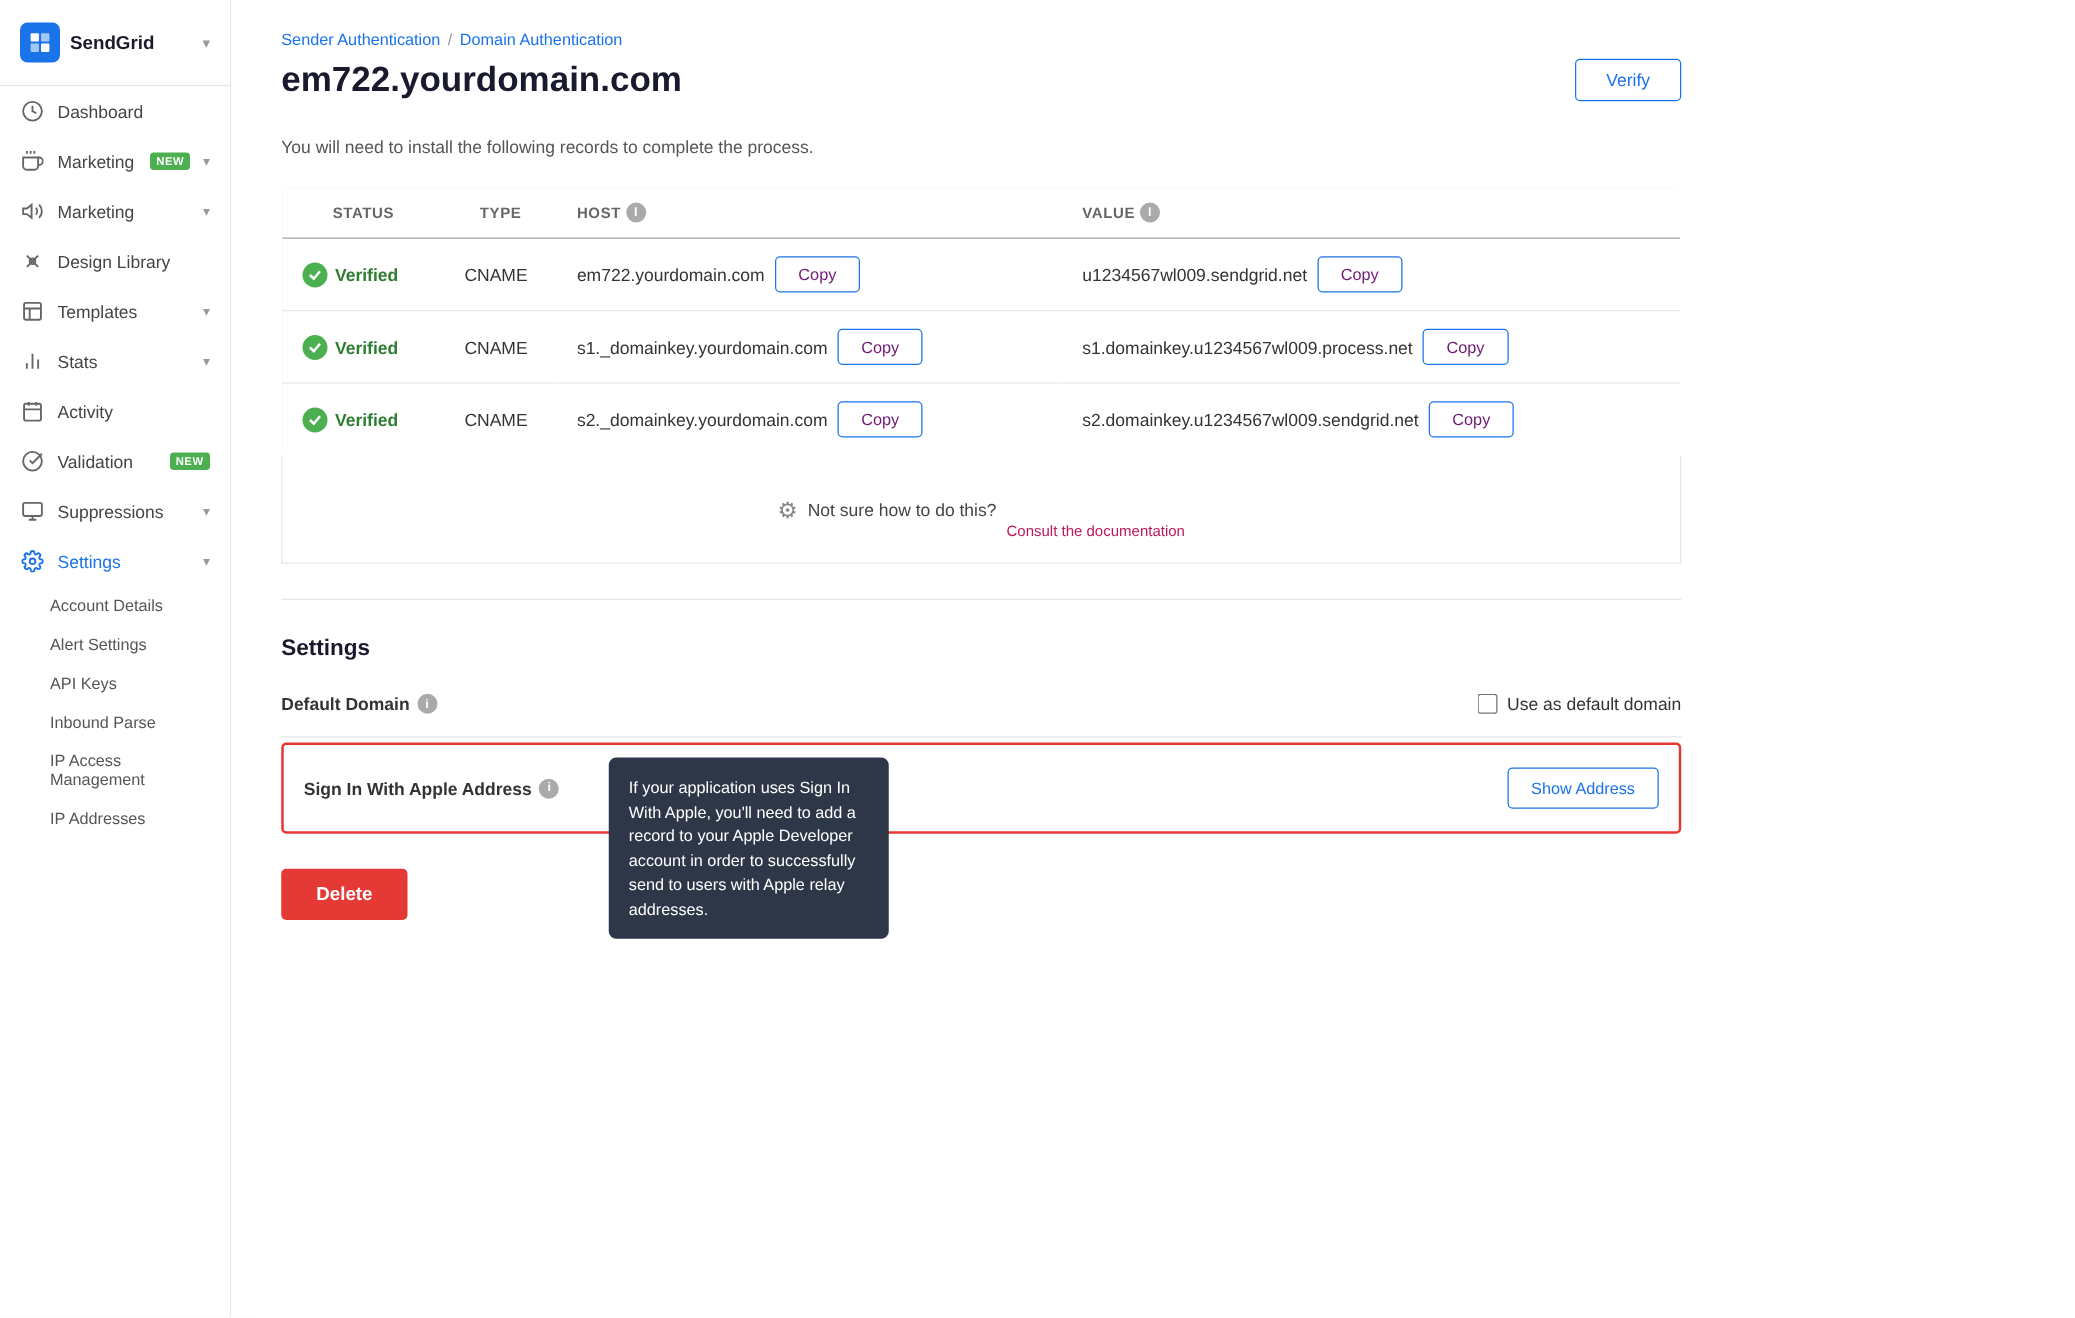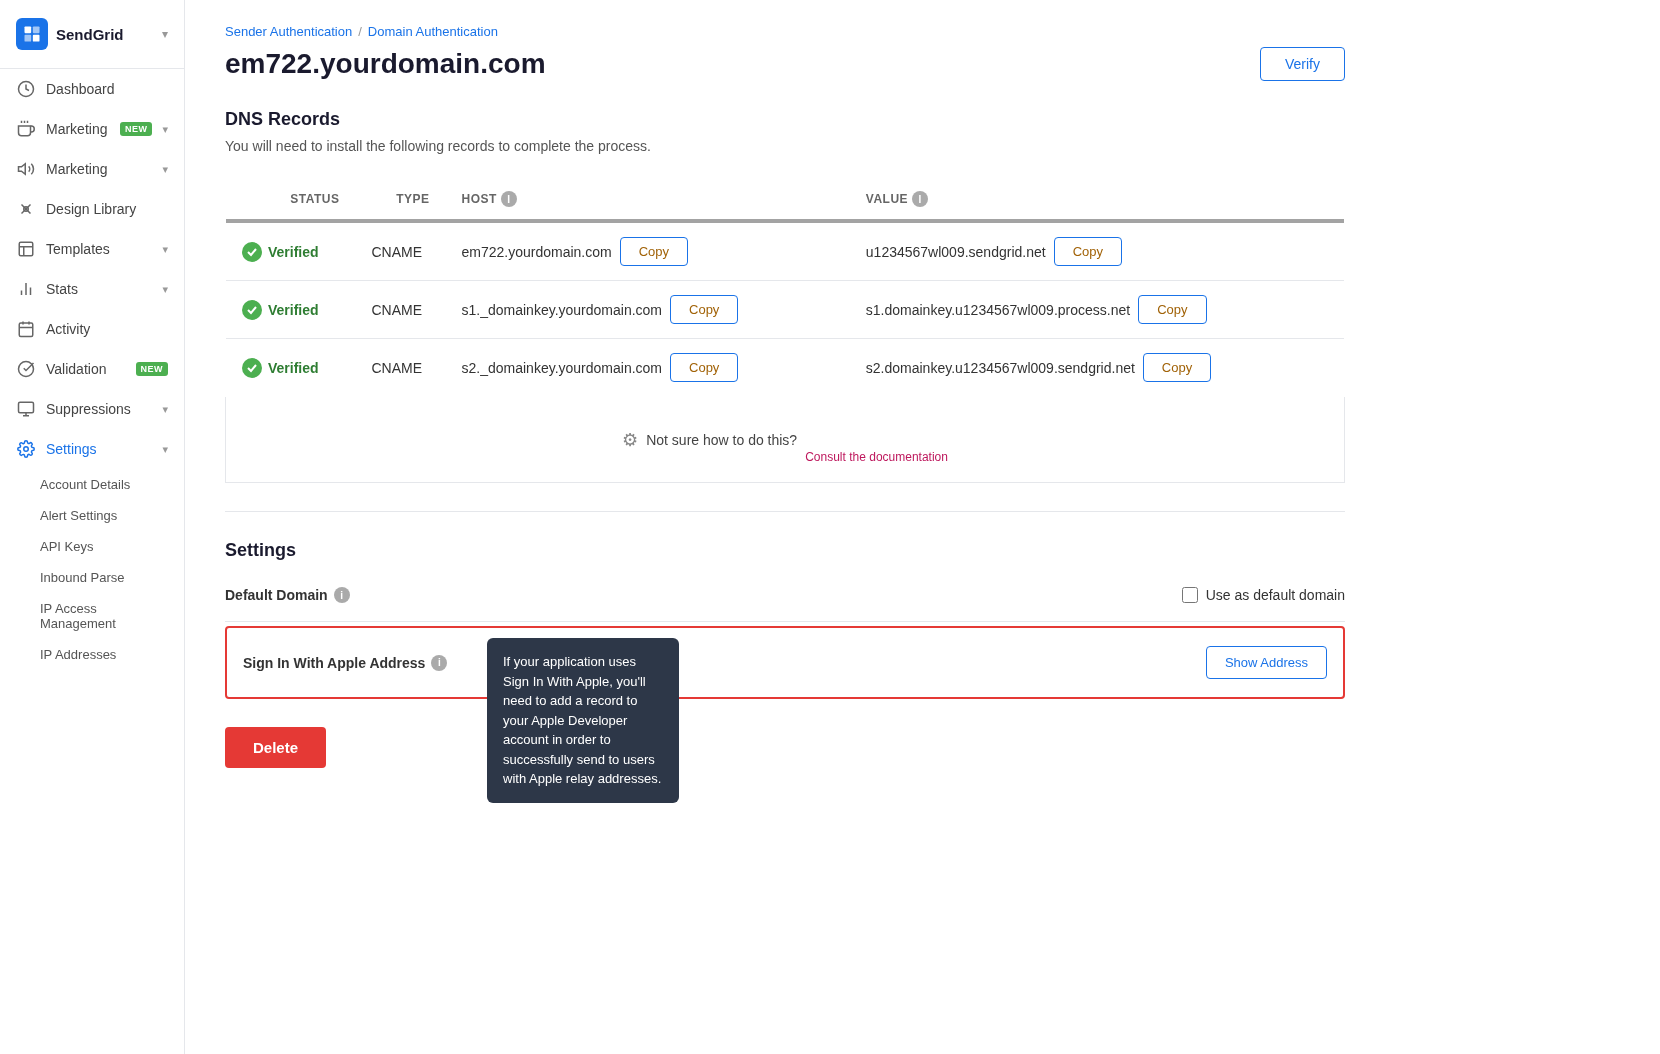--- a/index.html
+++ b/index.html
@@ -131,29 +131,29 @@
 
     
     .dns-table {
       width: 100%;
       border-collapse: collapse;
       border: 1px solid #e5e7eb;
       border-radius: 4px;
       overflow: hidden;
     }
     .dns-table th {
-      text-align: right;
+      text-align: center;
       font-size: 12px;
       font-weight: 600;
       color: #666;
       letter-spacing: 0.5px;
       text-transform: uppercase;
       padding: 12px 16px;
       background: #fff;
-      border-bottom: 4px solid #a3a3a3;
+      border-bottom: 1px solid #a3a3a3;
     }
     .dns-table td {
       padding: 14px 16px;
       font-size: 14px;
       color: #333;
       border-bottom: 1px solid #e5e7eb;
       vertical-align: middle;
     }
     .dns-table tr:last-child td { border-bottom: none; }
     .status-verified {
@@ -168,21 +168,21 @@
       width: 20px;
       height: 20px;
       background: #4caf50;
       border-radius: 50%;
       display: flex; align-items: center; justify-content: center;
       flex-shrink: 0;
     }
     .check-circle svg { width: 12px; height: 12px; }
     .copy-btn {
       border: 1px solid #1a73e8;
-      color: #a16207;
+      color: #701a75;
       background: #fff;
       padding: 6px 18px;
       border-radius: 4px;
       font-size: 13px;
       cursor: pointer;
       font-weight: 500;
       white-space: nowrap;
     }
     .host-cell { display: flex; align-items: center; gap: 8px; }
     .value-cell { display: flex; align-items: center; gap: 8px; }
@@ -267,21 +267,21 @@
       white-space: nowrap;
     }
 
     
     .tooltip-box {
       background: #2d3748;
       color: #fff;
       font-size: 13px;
       padding: 14px 16px;
       border-radius: 6px;
-      width: 192px;
+      width: 224px;
       line-height: 1.5;
       position: absolute;
       left: 260px;
       top: 10px;
       z-index: 10;
     }
 
     
     .delete-btn {
       background: #e53935;
@@ -466,21 +466,20 @@
       <span class="breadcrumb-current">Domain Authentication</span>
     </div>
 
     
     <div class="page-title-row">
       <h1 class="page-title">em722.yourdomain.com</h1>
       <button class="verify-btn">Verify</button>
     </div>
 
     
-    <h2 class="section-title">DNS Records</h2>
     <p class="section-desc">You will need to install the following records to complete the process.</p>
 
     
     <table class="dns-table">
       <thead>
         <tr>
           <th class="col-status">STATUS</th>
           <th class="col-type">TYPE</th>
           <th class="col-host">
             <div class="th-with-icon">

